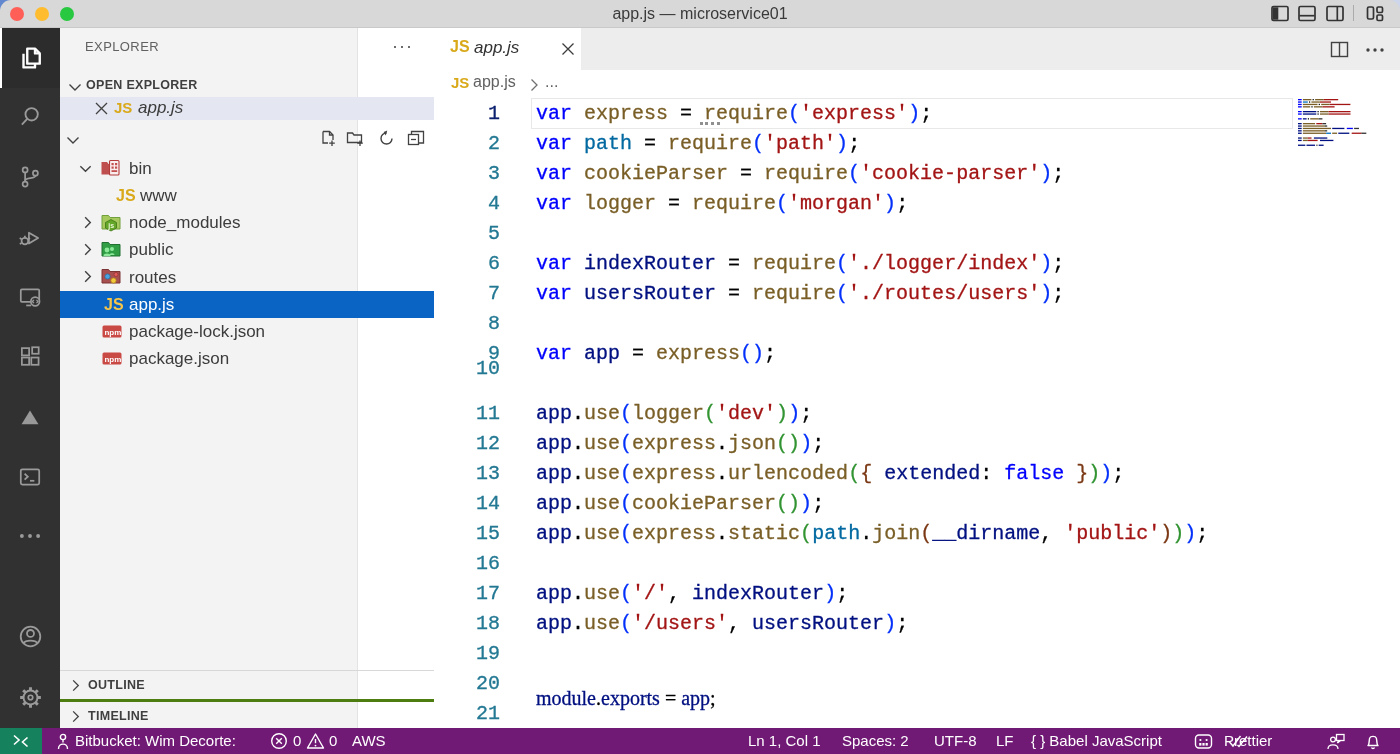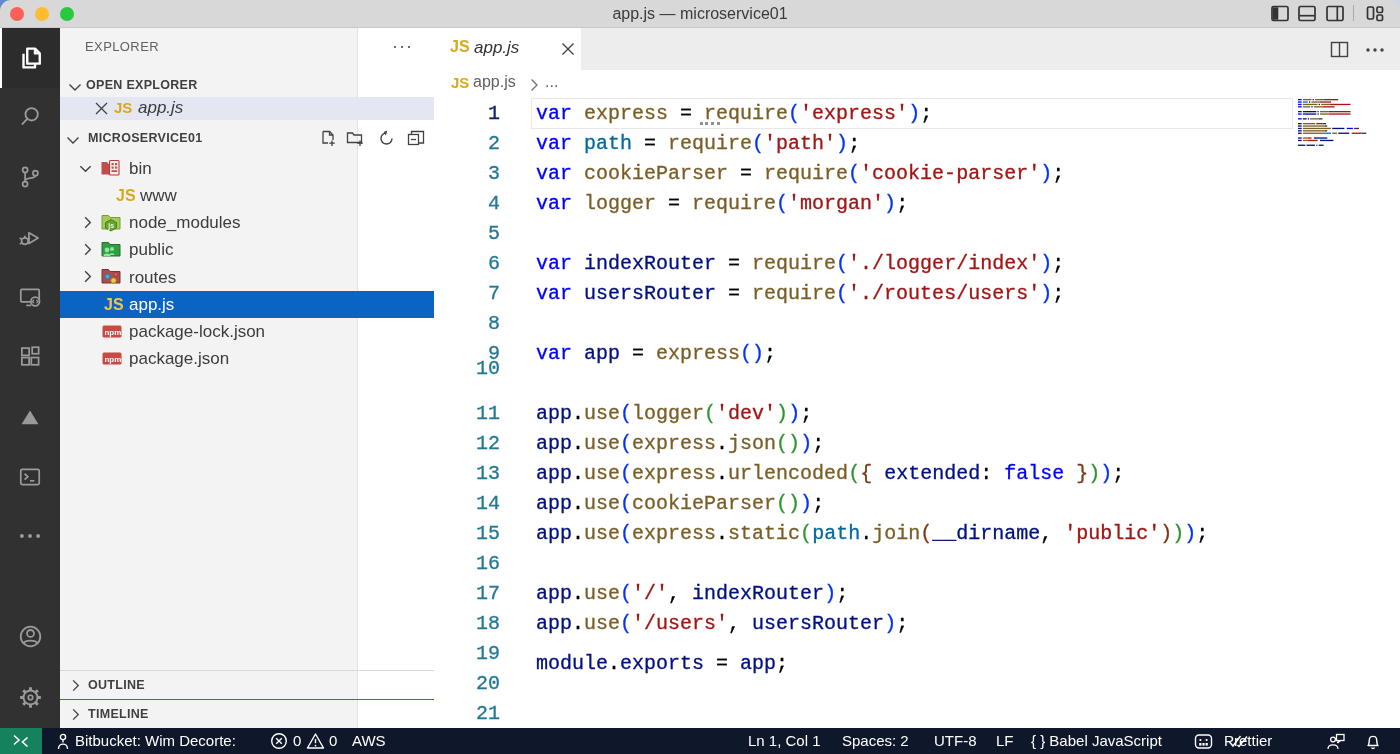--- a/index.html
+++ b/index.html
@@ -49,21 +49,21 @@
   .cl { position:absolute; height:30px; line-height:30px; white-space:pre; }
   .num { position:absolute; width:66px; text-align:right; color:#237893;
     height:30px; line-height:30px; font-family:"Liberation Mono", monospace; }
   #linebox { position:absolute; border:1px solid #e8e8e8; }
   .kw { color:#0000ff; } .fn { color:#795e26; } .vr { color:#001080; }
   .lib { color:#0369a1; } .st { color:#a31515; } .b1 { color:#0431fa; }
   .b2 { color:#319331; } .b3 { color:#7b3814; }
 
   
   #statusbar { position:absolute; left:0; top:728px; width:1400px; height:26px;
-    background:#0f172a; color:#fff; font-size:15px; }
+    background:#701a75; color:#fff; font-size:15px; }
   #remote { position:absolute; left:0; top:0; width:42px; height:26px; background:#16825d; }
   .sbi { position:absolute; top:0; height:26px; line-height:26px; white-space:nowrap; }
 </style>
 </head>
 <body>
 <div id="stage">
 
   <div id="titlebar">
     <div class="tl" style="left:10px; background:#ff5f57;"></div>
     <div class="tl" style="left:35px; background:#febc2e;"></div>
@@ -194,21 +194,20 @@
       <svg class="abs" style="left:34px; top:4px;" width="15" height="15" viewBox="0 0 15 15">
           <path d="M2 2 L13 13 M13 2 L2 13" stroke="#424242" stroke-width="1.3"></path>
         </svg>
       <span class="abs jsbadge" style="left:54px; top:2px; font-size:15px;">JS</span>
       <span class="abs treelabel" style="left:78px; top:1px; font-style:italic;">app.js</span>
     </div>
 
     <svg class="abs" style="left:5px; top:104px;" width="16" height="16" viewBox="0 0 16 16">
         <path d="M2.5 5.5 L8 11 L13.5 5.5" stroke="#424242" stroke-width="1.4" fill="none"></path>
       </svg>
-    <div class="secthead" style="left:28px; top:103px;">MICROSERVICE01</div>
     <div id="expl-actions">
 
       <svg class="abs" style="left:259px; top:102px;" width="18" height="18" viewBox="0 0 18 18">
         <path d="M4 1.5 L10.5 1.5 L14 5 L14 10 M4 1.5 L4 13 L9 13" fill="none" stroke="#424242" stroke-width="1.3"></path>
         <path d="M10.5 1.5 L10.5 5 L14 5" fill="none" stroke="#424242" stroke-width="1.3"></path>
         <path d="M13 10.5 L13 16 M10.2 13.2 L15.8 13.2" stroke="#424242" stroke-width="1.3"></path>
       </svg>
 
       <svg class="abs" style="left:286px; top:102px;" width="19" height="18" viewBox="0 0 19 18">
         <path d="M1.5 3 L6.5 3 L8 5 L15.5 5 L15.5 12.5 L1.5 12.5 Z" fill="none" stroke="#424242" stroke-width="1.3"></path>
@@ -310,21 +309,21 @@
         <span class="abs treelabel" style="left:69px; top:0; line-height:27px;">package.json</span>
       </div>
     </div>
 
     <div class="abs" style="left:0; top:642px; width:374px; height:29px; border-top:1px solid #d8d8d8;">
       <svg class="abs" style="left:8px; top:7px;" width="15" height="15" viewBox="0 0 16 16">
           <path d="M5.5 2.5 L11 8 L5.5 13.5" stroke="#424242" stroke-width="1.4" fill="none"></path>
         </svg>
       <div class="secthead" style="left:28px; top:7px;">OUTLINE</div>
     </div>
-    <div class="abs" style="left:0; top:671px; width:374px; height:29px; border-top:1px solid #4d7c0f;">
+    <div class="abs" style="left:0; top:671px; width:374px; height:29px; border-top:3px solid #4d7c0f;">
       <svg class="abs" style="left:8px; top:7px;" width="15" height="15" viewBox="0 0 16 16">
           <path d="M5.5 2.5 L11 8 L5.5 13.5" stroke="#424242" stroke-width="1.4" fill="none"></path>
         </svg>
       <div class="secthead" style="left:28px; top:7px;">TIMELINE</div>
     </div>
   </div>
 
   <div id="tabstrip">
     <div id="tab1">
       <span class="abs jsbadge" style="left:16px; top:10px; font-size:16px;">JS</span>
@@ -384,21 +383,21 @@
     <div class="cl" style="left:102px; top:150px;"><span class="kw">var</span> <span class="vr">indexRouter</span> = <span class="fn">require</span><span class="b1">(</span><span class="st">'./logger/index'</span><span class="b1">)</span>;</div>
     <div class="cl" style="left:102px; top:180px;"><span class="kw">var</span> <span class="vr">usersRouter</span> = <span class="fn">require</span><span class="b1">(</span><span class="st">'./routes/users'</span><span class="b1">)</span>;</div>
     <div class="cl" style="left:102px; top:240px;"><span class="kw">var</span> <span class="vr">app</span> = <span class="fn">express</span><span class="b1">()</span>;</div>
     <div class="cl" style="left:102px; top:300px;"><span class="vr">app</span>.<span class="fn">use</span><span class="b1">(</span><span class="fn">logger</span><span class="b2">(</span><span class="st">'dev'</span><span class="b2">)</span><span class="b1">)</span>;</div>
     <div class="cl" style="left:102px; top:330px;"><span class="vr">app</span>.<span class="fn">use</span><span class="b1">(</span><span class="fn">express</span>.<span class="fn">json</span><span class="b2">()</span><span class="b1">)</span>;</div>
     <div class="cl" style="left:102px; top:360px;"><span class="vr">app</span>.<span class="fn">use</span><span class="b1">(</span><span class="fn">express</span>.<span class="fn">urlencoded</span><span class="b2">(</span><span class="b3">{</span> <span class="vr">extended</span>: <span class="kw">false</span> <span class="b3">}</span><span class="b2">)</span><span class="b1">)</span>;</div>
     <div class="cl" style="left:102px; top:390px;"><span class="vr">app</span>.<span class="fn">use</span><span class="b1">(</span><span class="fn">cookieParser</span><span class="b2">()</span><span class="b1">)</span>;</div>
     <div class="cl" style="left:102px; top:420px;"><span class="vr">app</span>.<span class="fn">use</span><span class="b1">(</span><span class="fn">express</span>.<span class="fn">static</span><span class="b2">(</span><span class="lib">path</span>.<span class="fn">join</span><span class="b3">(</span><span class="vr">__dirname</span>, <span class="st">'public'</span><span class="b3">)</span><span class="b2">)</span><span class="b1">)</span>;</div>
     <div class="cl" style="left:102px; top:480px;"><span class="vr">app</span>.<span class="fn">use</span><span class="b1">(</span><span class="st">'/'</span>, <span class="vr">indexRouter</span><span class="b1">)</span>;</div>
     <div class="cl" style="left:102px; top:510px;"><span class="vr">app</span>.<span class="fn">use</span><span class="b1">(</span><span class="st">'/users'</span>, <span class="vr">usersRouter</span><span class="b1">)</span>;</div>
-    <div class="cl" style="left:102px; top:550px;"><span class="vr">module</span>.<span class="vr">exports</span> = <span class="vr">app</span>;</div>
+    <div class="cl" style="left:102px; top:584px;font-family:Liberation Serif, serif;"><span class="vr">module</span>.<span class="vr">exports</span> = <span class="vr">app</span>;</div>
 
     <div class="abs" style="left:266px; top:23px; width:20px; border-bottom:3px dotted #909090;"></div>
 
     <svg class="abs" style="left:864px; top:0px;" width="100" height="60" viewBox="0 0 100 60" id="minimap">
       <rect x="0.0" y="0.0" width="3.7" height="1.3" fill="#0000ff"></rect>
       <rect x="4.9" y="0.0" width="8.5" height="1.3" fill="#795e26"></rect>
       <rect x="14.6" y="0.0" width="1.2" height="1.3" fill="#000000"></rect>
       <rect x="17.1" y="0.0" width="8.5" height="1.3" fill="#795e26"></rect>
       <rect x="25.6" y="0.0" width="14.6" height="1.3" fill="#a31515"></rect>
       <rect x="0.0" y="2.4" width="3.7" height="1.3" fill="#0000ff"></rect>

